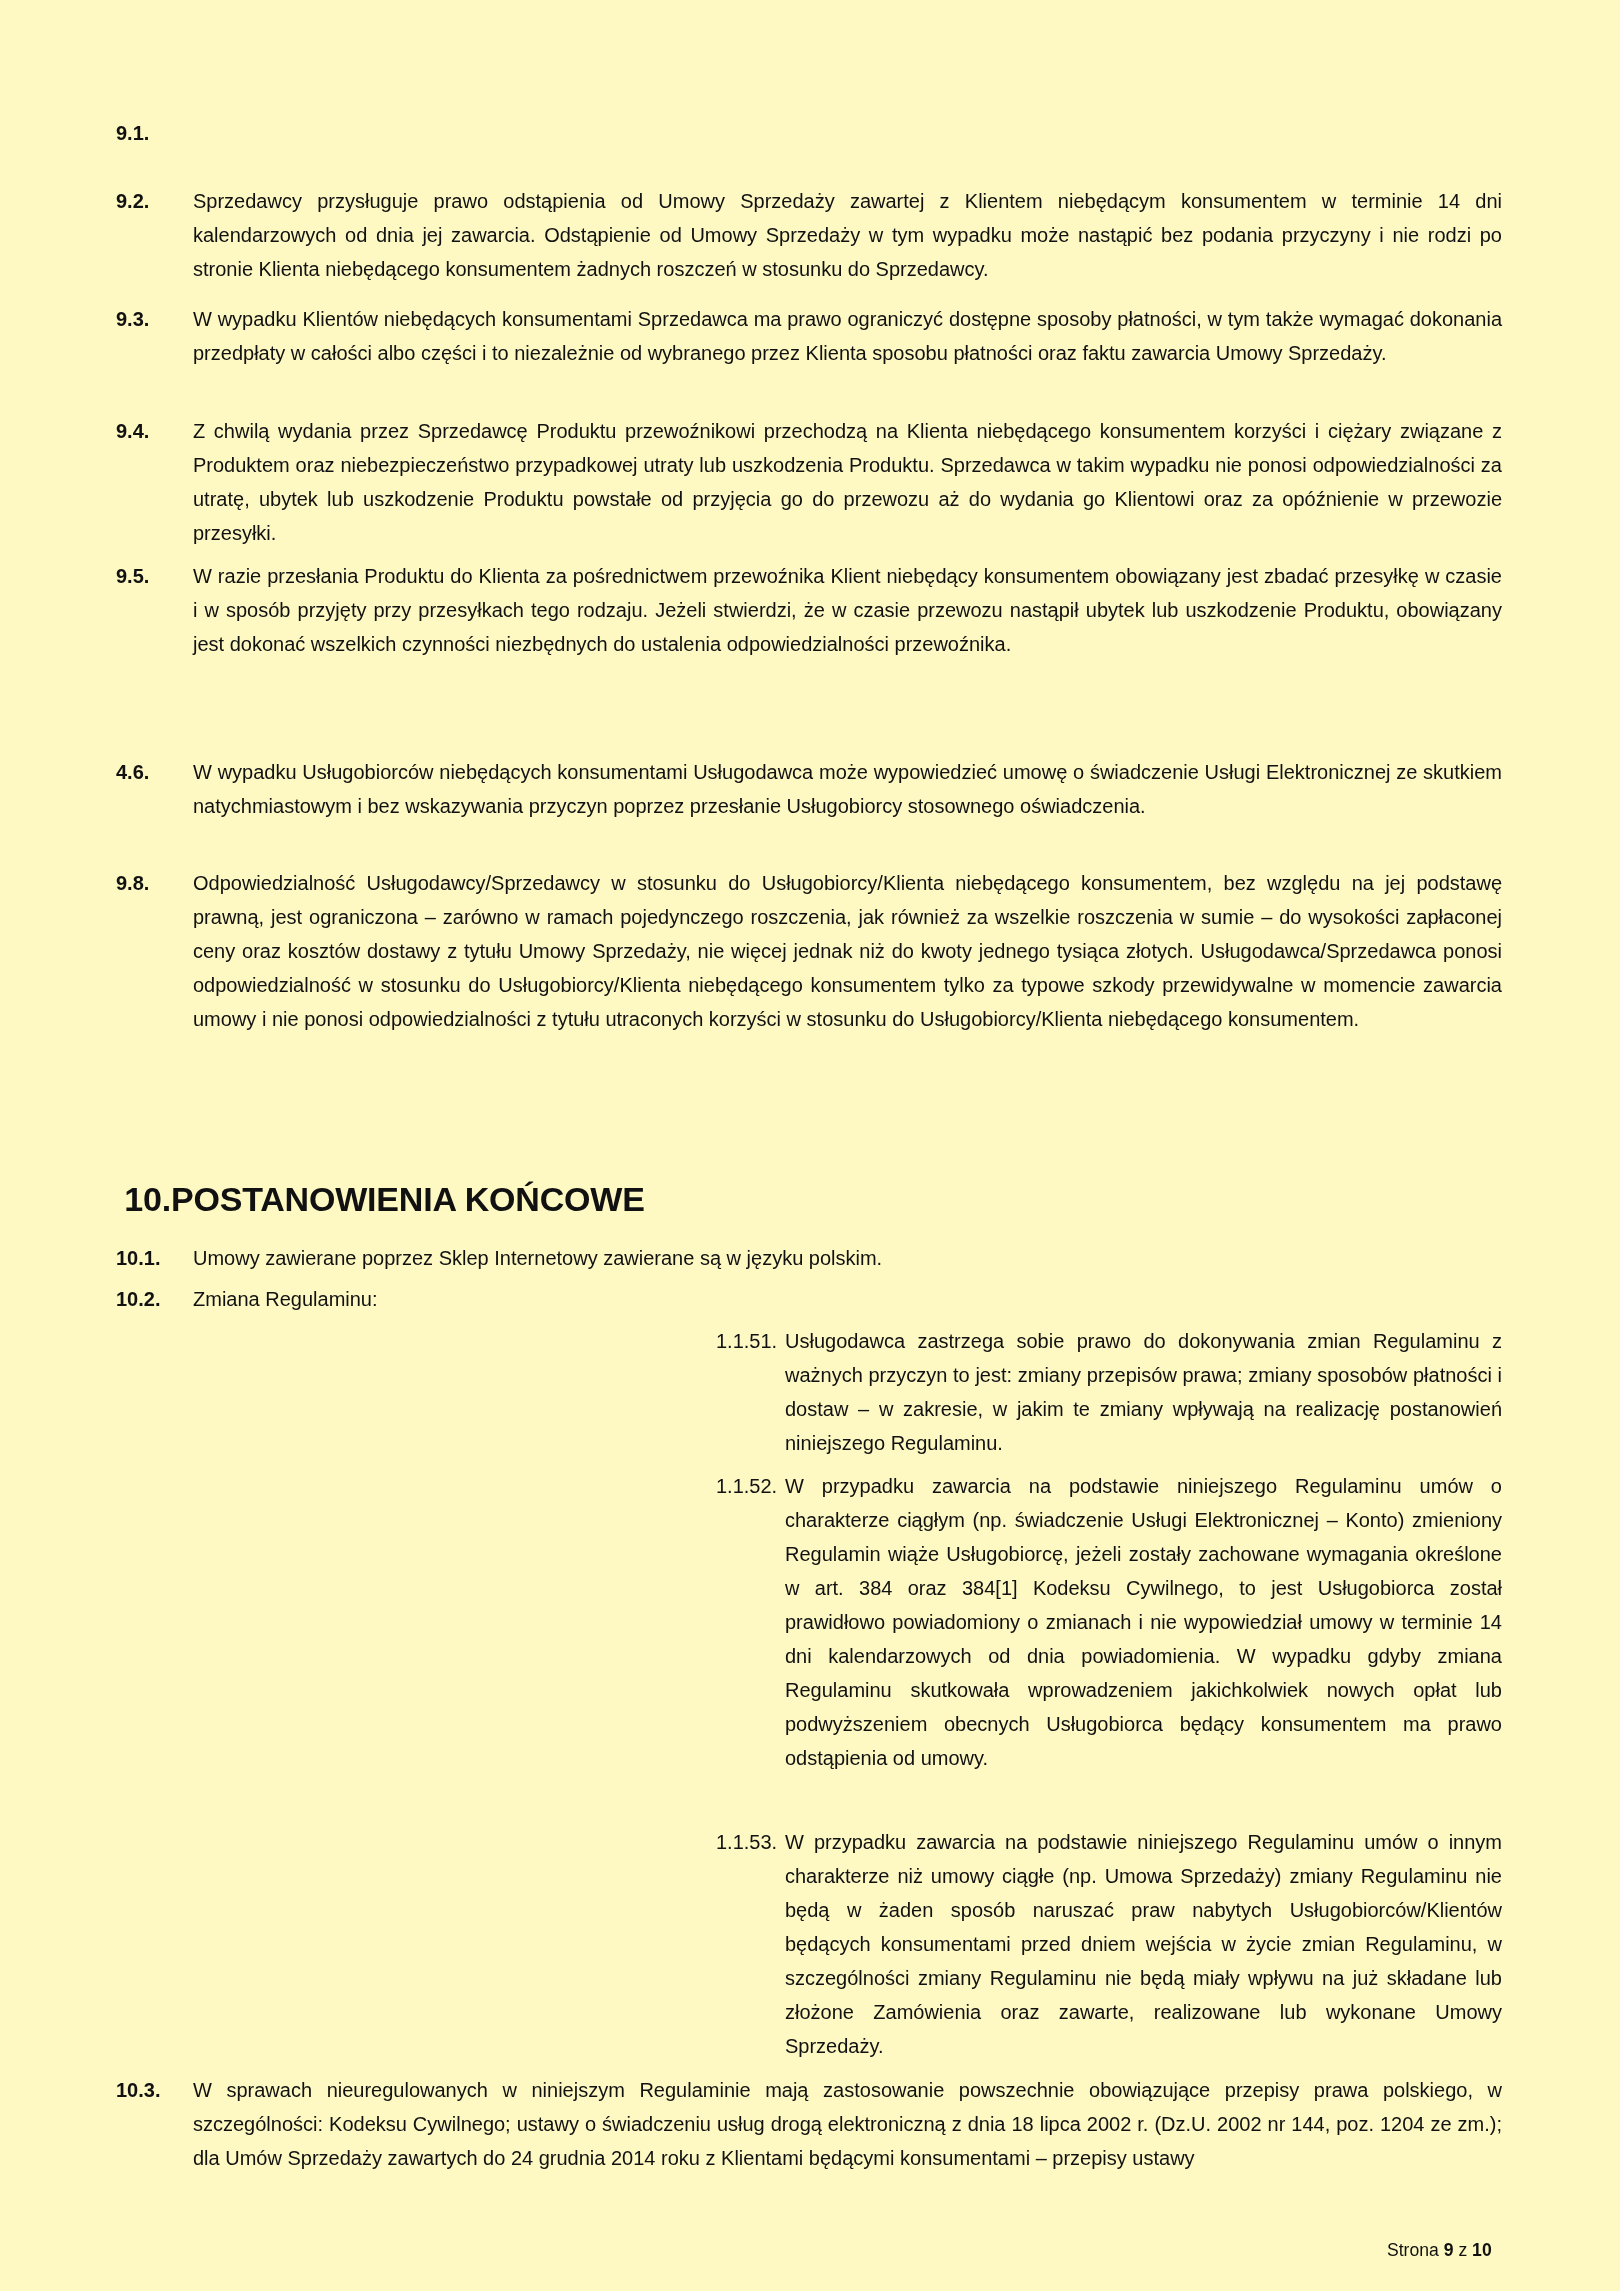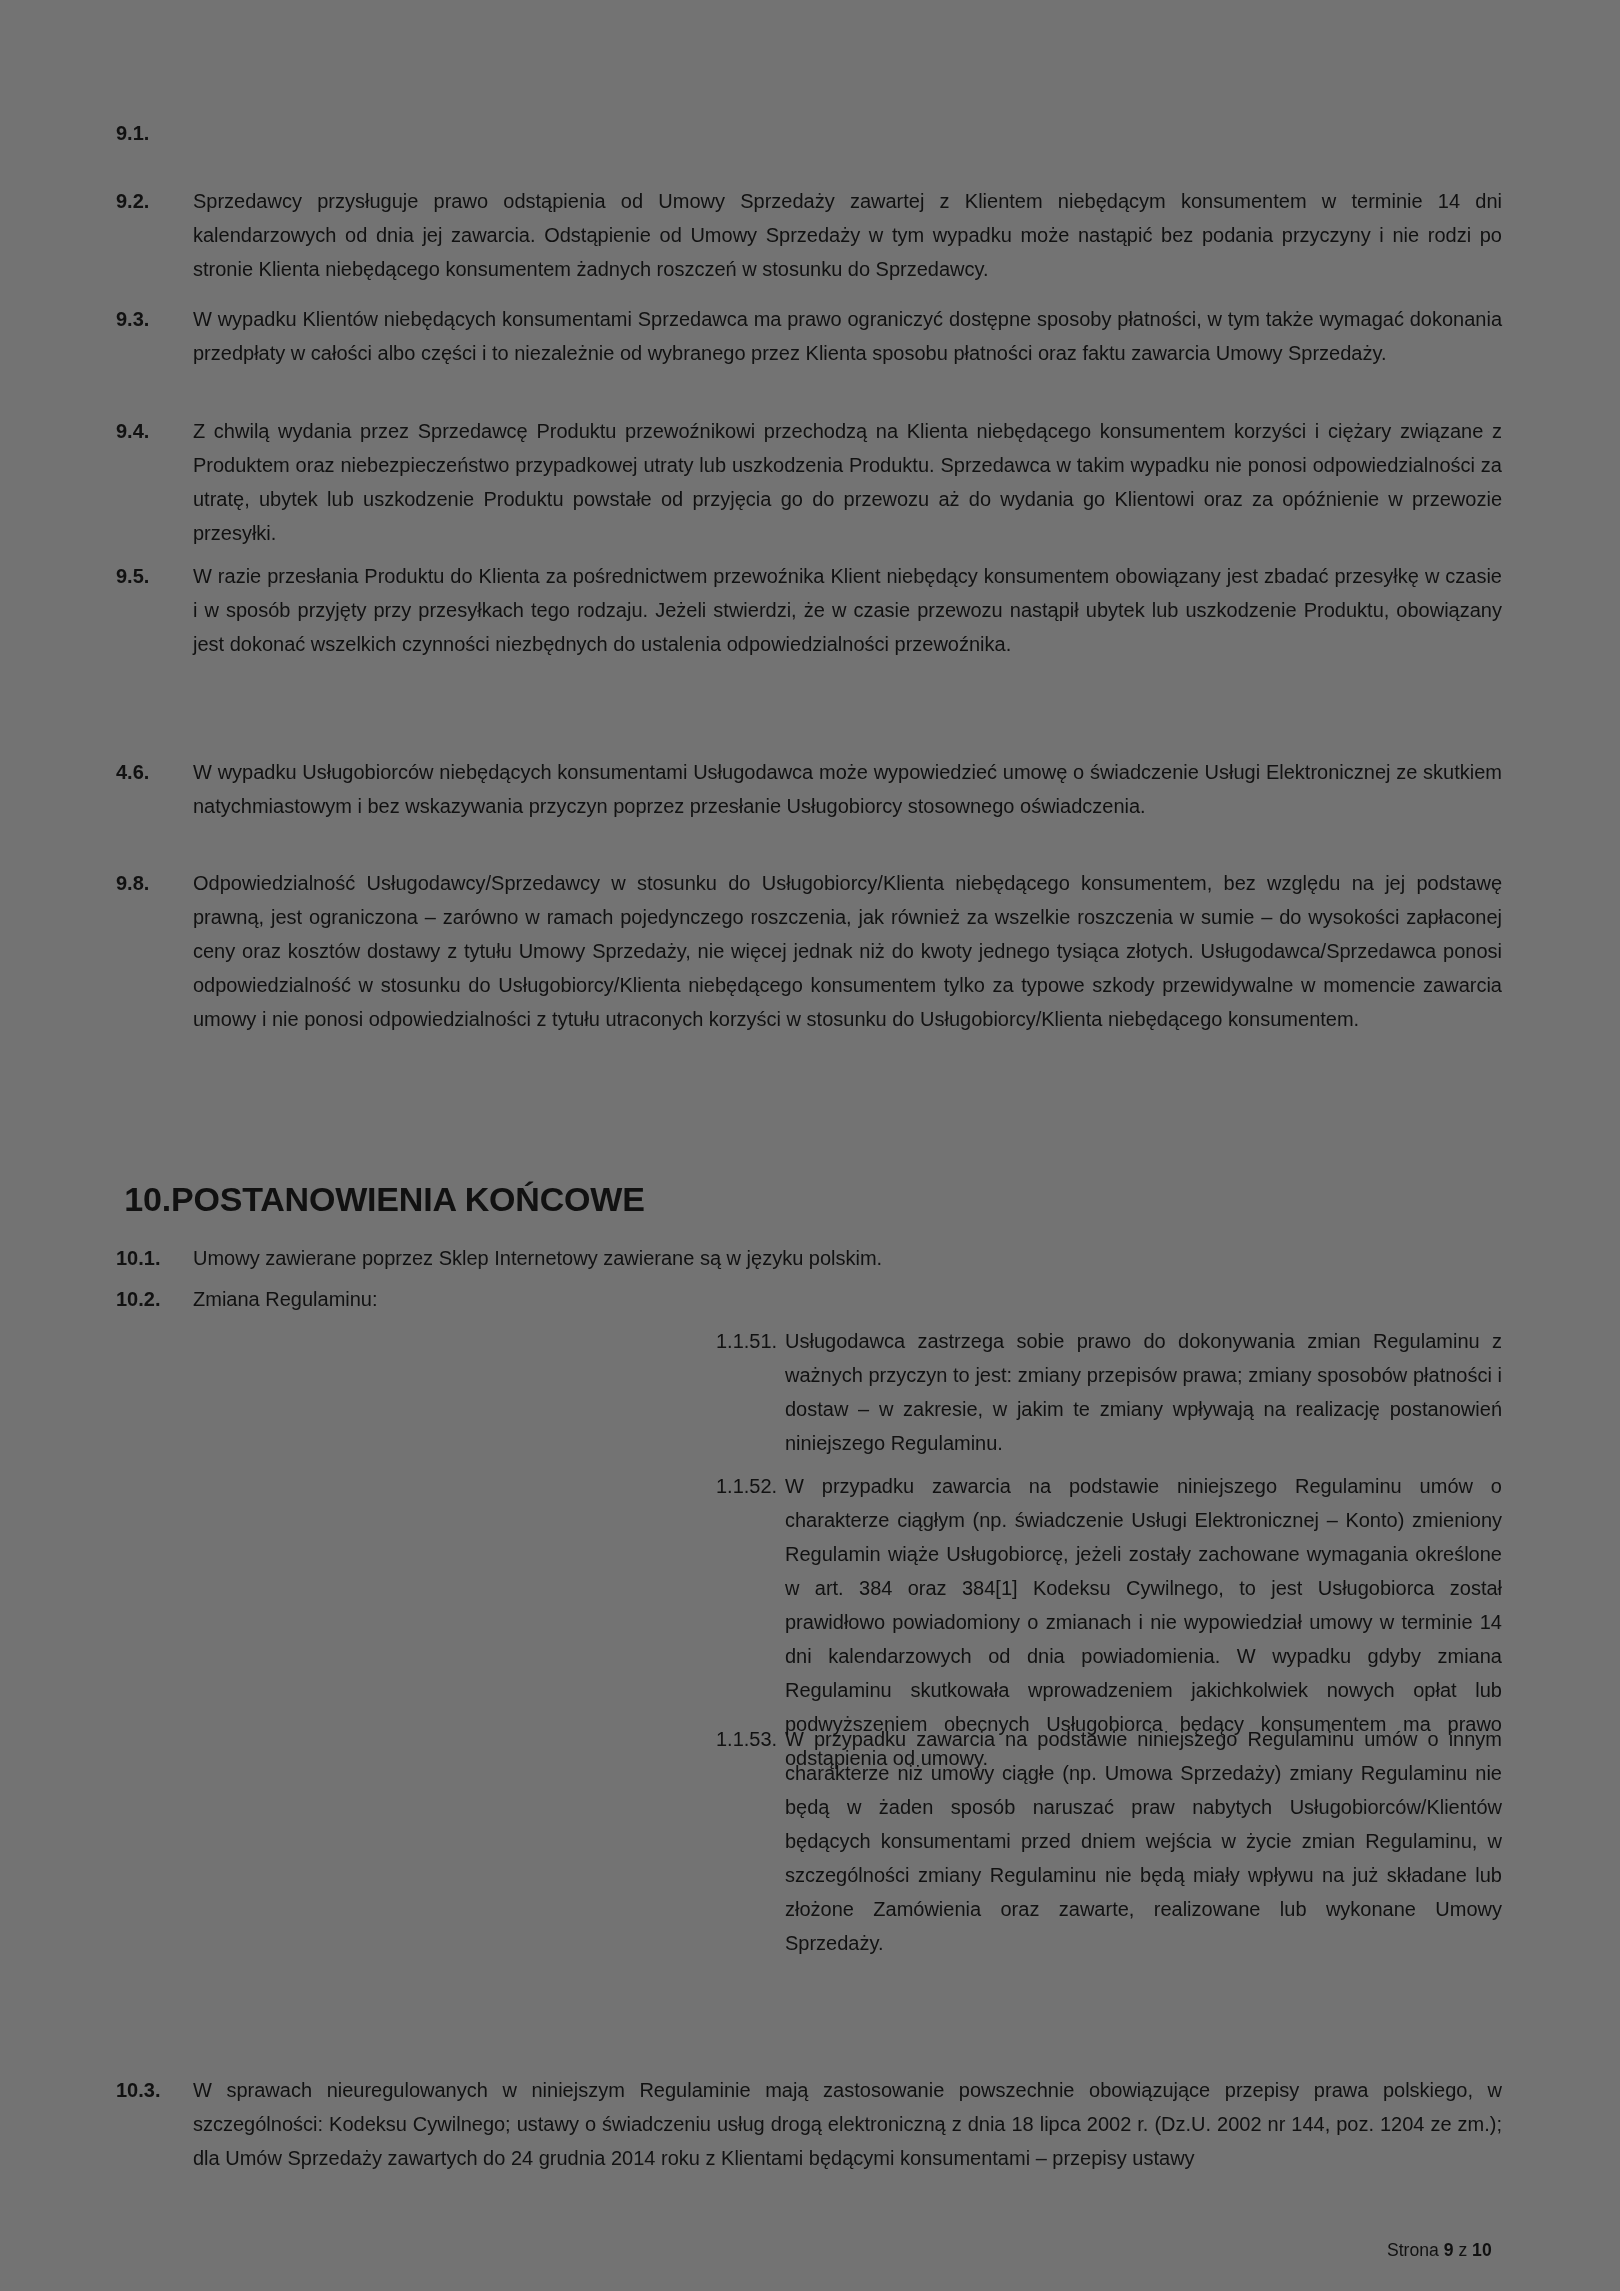--- a/index.html
+++ b/index.html
@@ -1,18 +1,18 @@
 <!DOCTYPE html>
 <html><head>
 <meta charset="utf-8">
 <style>
   html, body { margin: 0; padding: 0; background: #ffffff; }
   body { width: 1620px; height: 2292px; position: relative; overflow: hidden;
          font-family: "Liberation Sans", "DejaVu Sans", sans-serif; color: #111111; }
-  .page { position: absolute; left: 0; top: 0; width: 1620px; height: 2292px; background: #737373; }
+  .page { position: absolute; left: 0; top: 0; width: 1620px; height: 2292px; background: #fef9c3; }
   .item { position: absolute; left: 116px; width: 1386px; font-size: 20px; line-height: 34px; }
   .num { position: absolute; left: 0; top: 0; font-weight: bold; }
   .txt { position: absolute; left: 77px; right: 0; text-align: justify; }
   .heading { position: absolute; left: 116px; font-size: 34px; font-weight: bold; line-height: 35px; letter-spacing: -0.2px; text-align: right; }
   .heading .hnum { display: inline-block; width: 55px; }
   .sub { position: absolute; left: 716px; width: 786px; font-size: 20px; line-height: 34px; }
   .sub .snum { position: absolute; left: 0; top: 0; }
   .sub .stxt { position: absolute; left: 69px; right: 0; text-align: justify; }
   .footer { position: absolute; left: 1387px; top: 2239px; font-size: 17.6px; line-height: 23.5px; white-space: nowrap; }
   .footer b { font-weight: bold; }
@@ -64,21 +64,21 @@
   </div>
 
   <div class="sub" style="top:1324px;height:137px">
     <span class="snum">1.1.51.</span>
     <span class="stxt">Usługodawca zastrzega sobie prawo do dokonywania zmian Regulaminu z ważnych przyczyn to jest: zmiany przepisów prawa; zmiany sposobów płatności i dostaw – w zakresie, w jakim te zmiany wpływają na realizację postanowień niniejszego Regulaminu.</span>
   </div>
   <div class="sub" style="top:1469px;height:343px">
     <span class="snum">1.1.52.</span>
     <span class="stxt">W przypadku zawarcia na podstawie niniejszego Regulaminu umów o charakterze ciągłym (np. świadczenie Usługi Elektronicznej – Konto) zmieniony Regulamin wiąże Usługobiorcę, jeżeli zostały zachowane wymagania określone w art. 384 oraz 384[1] Kodeksu Cywilnego, to jest Usługobiorca został prawidłowo powiadomiony o zmianach i nie wypowiedział umowy w terminie 14 dni kalendarzowych od dnia powiadomienia. W wypadku gdyby zmiana Regulaminu skutkowała wprowadzeniem jakichkolwiek nowych opłat lub podwyższeniem obecnych Usługobiorca będący konsumentem ma prawo odstąpienia od umowy.</span>
   </div>
-  <div class="sub" style="top:1722px;height:240px">
+  <div class="sub" style="top:1825px;height:240px">
     <span class="snum">1.1.53.</span>
     <span class="stxt">W przypadku zawarcia na podstawie niniejszego Regulaminu umów o innym charakterze niż umowy ciągłe (np. Umowa Sprzedaży) zmiany Regulaminu nie będą w żaden sposób naruszać praw nabytych Usługobiorców/Klientów będących konsumentami przed dniem wejścia w życie zmian Regulaminu, w szczególności zmiany Regulaminu nie będą miały wpływu na już składane lub złożone Zamówienia oraz zawarte, realizowane lub wykonane Umowy Sprzedaży.</span>
   </div>
 
   <div class="item" style="top:2073px;height:103px">
     <span class="num">10.3.</span>
     <span class="txt">W sprawach nieuregulowanych w niniejszym Regulaminie mają zastosowanie powszechnie obowiązujące przepisy prawa polskiego, w szczególności: Kodeksu Cywilnego; ustawy o świadczeniu usług drogą elektroniczną z dnia 18 lipca 2002 r. (Dz.U. 2002 nr 144, poz. 1204 ze zm.); dla Umów Sprzedaży zawartych do 24 grudnia 2014 roku z Klientami będącymi konsumentami – przepisy ustawy</span>
   </div>
 
   <div class="footer">

